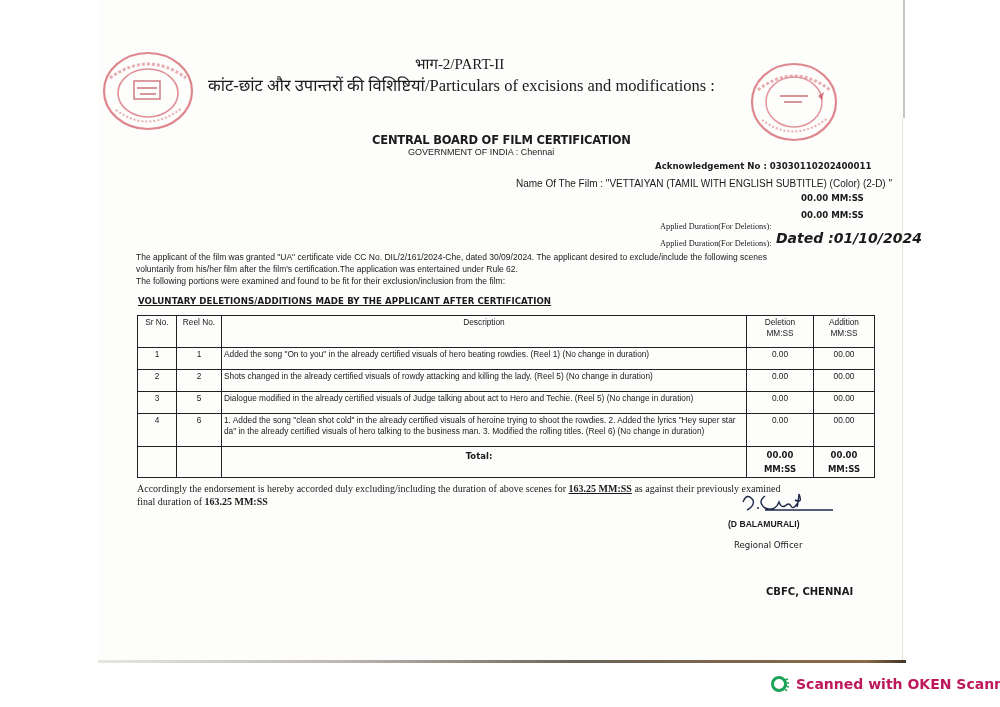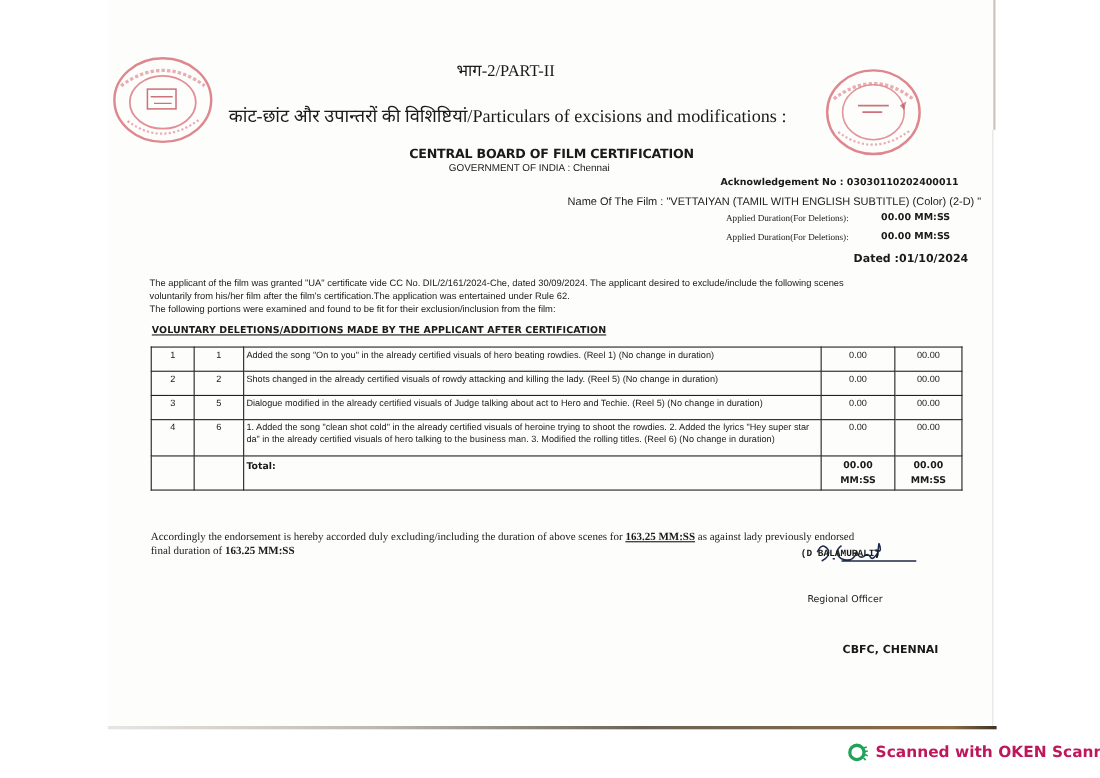--- a/index.html
+++ b/index.html
@@ -4,42 +4,42 @@
 <style>
   html, body { margin:0; padding:0; }
   body { width:1000px; height:707px; background:#ffffff; position:relative; overflow:hidden; font-family:"Liberation Sans", sans-serif; color:#1a1a1a; }
   .page { position:absolute; left:98px; top:0; width:806px; height:662px; background:#fdfdfc; }
   .page-right-edge { position:absolute; left:903px; top:0; width:2px; height:118px; background:#c9c4be; }
   .page-right-edge2 { position:absolute; left:902px; top:118px; width:1px; height:545px; background:#e6e3df; }
   .page-bottom-edge { position:absolute; left:98px; top:660px; width:808px; height:3px; background:linear-gradient(90deg,#e8e6e3 0%,#bdb8b1 30%,#6b6257 60%,#8b6a45 95%,#3e3327 100%); }
   .abs { position:absolute; white-space:nowrap; }
   .serif { font-family:"Liberation Serif", "DejaVu Serif", serif; }
   .hindi-part { left:415px; top:53px; font-size:15px; }
-  .hindi-title { left:208px; top:73px; font-size:16.5px;margin-top:20px; }
+  .hindi-title { left:208px; top:73px; font-size:16.5px; }
   .board { left:372px; top:133px; font-size:11.5px; font-weight:bold; font-family:"DejaVu Sans", sans-serif; letter-spacing:-0.2px; }
   .gov { left:408px; top:147px; font-size:9px; }
   .ack { left:655px; top:161px; font-size:8.6px; font-weight:bold; font-family:"DejaVu Sans", sans-serif; }
   .film { left:516px; top:178px; font-size:10px; }
-  .appl { font-size:8.3px; }
+  .appl { font-size:8.3px;margin-top:28px; }
   .appl-val { font-size:8.6px; font-weight:bold; font-family:"DejaVu Sans", sans-serif; }
-  .dated { left:776px; top:230px; font-size:10px; font-weight:bold; font-family:"DejaVu Sans", sans-serif; }
+  .dated { left:776px; top:230px; font-size:14px; font-weight:bold; font-family:"DejaVu Sans", sans-serif;font-style:italic; }
   .para { left:136px; font-size:8.5px; }
   .vol { left:138px; top:296px; font-size:8.6px; font-weight:bold; text-decoration:underline; font-family:"DejaVu Sans", sans-serif; letter-spacing:0.1px; }
   table.tbl { position:absolute; left:137px; top:315px; width:728px; border-collapse:collapse; font-size:8.3px; table-layout:fixed; }
   table.tbl td { border:1px solid #222; vertical-align:top; padding:1px 2px; line-height:10.5px; }
   .c-sr { width:34px; text-align:center; }
   .c-reel { width:40px; text-align:center; }
   .c-desc { width:520px; }
   .c-del { width:62px; text-align:center; }
   .c-add { width:56px; text-align:center; }
   .bold { font-weight:bold; font-family:"DejaVu Sans", sans-serif; font-size:8.5px; }
   .endorse { left:137px; font-size:10px; }
   .endorse b { font-weight:bold; }
   .endorse u { font-weight:bold; }
-  .sign-name { left:728px; top:498px; font-size:8.6px; font-weight:bold; font-family:Liberation Mono, monospace; }
+  .sign-name { left:728px; top:519px; font-size:8.6px; font-weight:bold; font-family:Liberation Sans, sans-serif; }
   .sign-role { left:734px; top:540px; font-size:8.6px; font-weight:normal; font-family:"DejaVu Sans", sans-serif; }
   .sign-office { left:734px; top:586px; font-size:10px; font-weight:bold; font-family:"DejaVu Sans", sans-serif;margin-left:32px; }
   .footer { left:796px; top:676px; font-size:14px; color:#be185d; font-family:"DejaVu Sans", sans-serif;font-weight:bold; }
   .oken-icon { position:absolute; left:771px; top:675px; width:18px; height:18px; }
 </style>
 </head>
 <body>
 
 <div class="page"></div>
 <div class="page-right-edge"></div>
@@ -81,20 +81,33 @@
 <div class="abs dated">Dated :01/10/2024</div>
 
 <div class="abs para" style="top:252px;text-align:center;">The applicant of the film was granted "UA" certificate vide CC No. DIL/2/161/2024-Che, dated 30/09/2024. The applicant desired to exclude/include the following scenes</div>
 <div class="abs para" style="top:264px;">voluntarily from his/her film after the film's certification.The application was entertained under Rule 62.</div>
 <div class="abs para" style="top:276px;">The following portions were examined and found to be fit for their exclusion/inclusion from the film:</div>
 
 <div class="abs vol">VOLUNTARY DELETIONS/ADDITIONS MADE BY THE APPLICANT AFTER CERTIFICATION</div>
 
 <table class="tbl">
   <tbody>
+      <tr style="height:32px;">
+    <td class="c-sr">Sr No.</td>
+    <td class="c-reel">Reel No.</td>
+    <td class="c-desc" style="text-align:center;">Description</td>
+    <td class="c-del">
+          <div>Deletion</div>
+          <div>MM:SS</div>
+        </td>
+    <td class="c-add">
+          <div>Addition</div>
+          <div>MM:SS</div>
+        </td>
+  </tr>
   <tr style="height:22px;">
     <td class="c-sr">1</td>
     <td class="c-reel">1</td>
     <td class="c-desc">Added the song "On to you" in the already certified visuals of hero beating rowdies. (Reel 1) (No change in duration)</td>
     <td class="c-del">0.00</td>
     <td class="c-add">00.00</td>
   </tr>
   <tr style="height:22px;">
     <td class="c-sr">2</td>
     <td class="c-reel">2</td>
@@ -112,34 +125,34 @@
   <tr style="height:33px;">
     <td class="c-sr">4</td>
     <td class="c-reel">6</td>
     <td class="c-desc">1. Added the song "clean shot cold" in the already certified visuals of heroine trying to shoot the rowdies. 2. Added the lyrics "Hey super star da" in the already certified visuals of hero talking to the business man. 3. Modified the rolling titles. (Reel 6) (No change in duration)</td>
     <td class="c-del">0.00</td>
     <td class="c-add">00.00</td>
   </tr>
   <tr style="height:30px;">
     <td class="c-sr"></td>
     <td class="c-reel"></td>
-    <td class="c-desc bold" style="text-align:left;padding-right:12px;padding-top:4px;">Total:</td>
+    <td class="c-desc bold" style="text-align:center;padding-right:12px;padding-top:4px;">Total:</td>
     <td class="c-del bold" style="line-height:14px;">
           <div>00.00</div>
           <div>MM:SS</div>
         </td>
     <td class="c-add bold" style="line-height:14px;">
           <div>00.00</div>
           <div>MM:SS</div>
         </td>
   </tr>
 </tbody>
   </table>
 
-<div class="abs serif endorse" style="top:483px;"><span>Accordingly the endorsement is hereby accorded duly excluding/including the duration of above scenes for </span><u>163.25 MM:SS</u><span> as against lady previously endorsed</span></div>
+<div class="abs serif endorse" style="top:483px;"><span>Accordingly the endorsement is hereby accorded duly excluding/including the duration of above scenes for </span><u>163.25 MM:SS</u><span> as against their previously examined</span></div>
 <div class="abs serif endorse" style="top:496px;"><span>final duration of </span><b>163.25 MM:SS</b></div>
 
 <svg class="abs" style="left:735px;top:488px;" width="100" height="30" viewBox="0 0 100 30">
   <path d="M8 14 q4 -10 10 -2 q2 6 -6 10 M22 20 l2 0 M30 8 q-8 6 0 12 q10 4 14 -6 q2 6 6 4 q4 -4 6 0 q2 4 6 -2 q0 8 2 -10 q4 10 -4 6 M30 22 L98 22" fill="none" stroke="#1e2a4a" stroke-width="1.4"></path>
 </svg>
 
 <div class="abs sign-name">(D BALAMURALI)</div>
 <div class="abs sign-role">Regional Officer</div>
 <div class="abs sign-office">CBFC, CHENNAI</div>
 

